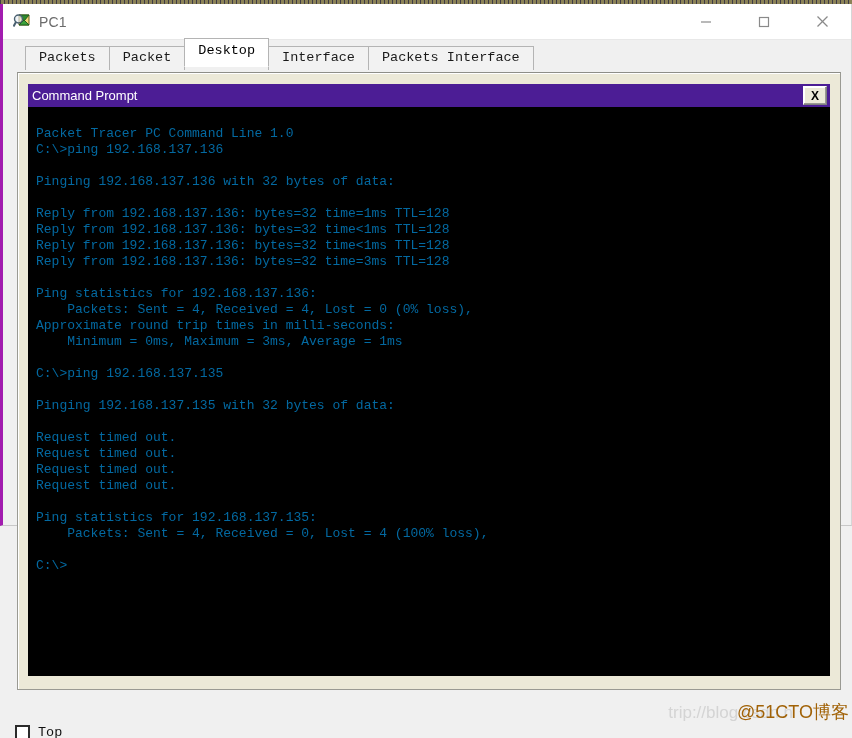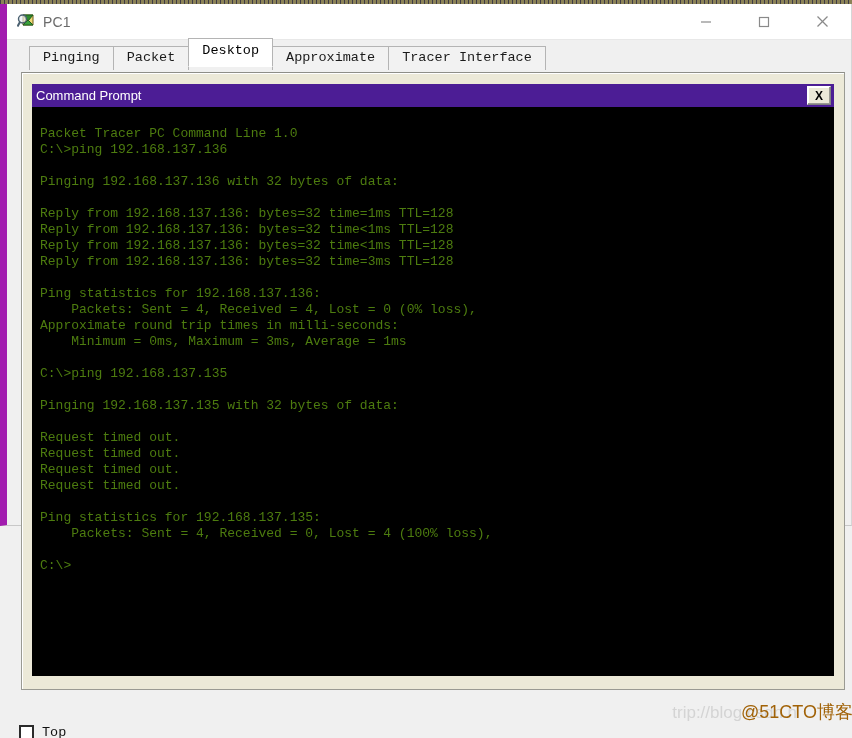--- a/index.html
+++ b/index.html
@@ -45,21 +45,21 @@
   }
 
   
   .window {
     position: absolute;
     left: 0; top: 4px;
     width: 852px;
     height: 522px;
     box-sizing: border-box;
     background: #f0f0f0;
-    border-left: 7px solid #a21caf;
+    border-left: 3px solid #a21caf;
     border-right: 1px solid #d6d6d6;
     border-bottom: 1px solid #c8c8c8;
   }
 
   
   .titlebar {
     position: relative;
     height: 35px;
     background: #ffffff;
     border-bottom: 1px solid #e8e8e8;
@@ -199,21 +199,21 @@
     left: 0;
     top: 23px;
     right: 0;
     bottom: 0;
     background: #000000;
     overflow: hidden;
   }
   .cmd-text {
     margin: 0;
     padding: 19px 0 0 8px;
-    color: #4d7c0f;
+    color: #0369a1;
     font-family: "Liberation Mono", "DejaVu Sans Mono", monospace;
     font-size: 13px;
     line-height: 16px;
     white-space: pre;
     letter-spacing: 0px;
   }
 
   
   .bottom-bar {
     position: absolute;
@@ -301,25 +301,25 @@
           <svg width="13" height="13" viewBox="0 0 13 13">
               <line x1="1.5" y1="1.5" x2="11.5" y2="11.5" stroke="#8a8a8a" stroke-width="1.2"></line>
               <line x1="11.5" y1="1.5" x2="1.5" y2="11.5" stroke="#8a8a8a" stroke-width="1.2"></line>
             </svg>
         </div>
       </div>
     </div>
 
     <div class="tabs-wrap">
       <div class="tabs">
-        <div class="tab">Pinging</div>
+        <div class="tab">Packets</div>
         <div class="tab">Packet</div>
         <div class="tab active">Desktop</div>
-        <div class="tab">Approximate</div>
-        <div class="tab">Tracer Interface</div>
+        <div class="tab">Interface</div>
+        <div class="tab">Packets Interface</div>
       </div>
     </div>
 
     <div class="panel">
 
       <div class="cmdwin">
         <div class="cmd-titlebar">
           <div class="cmd-title">Command Prompt</div>
           <div class="cmd-close">X</div>
         </div>

